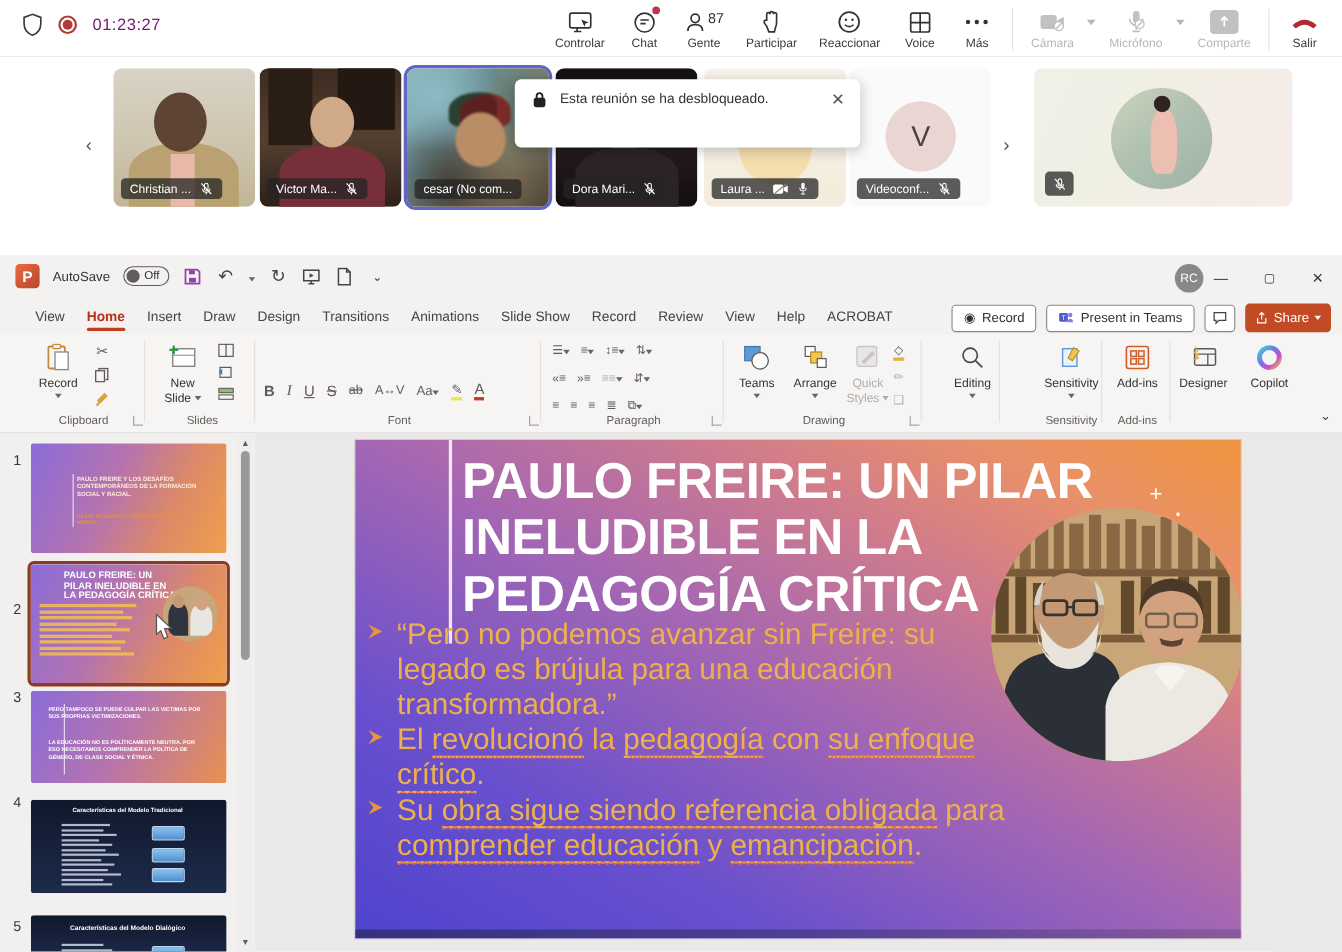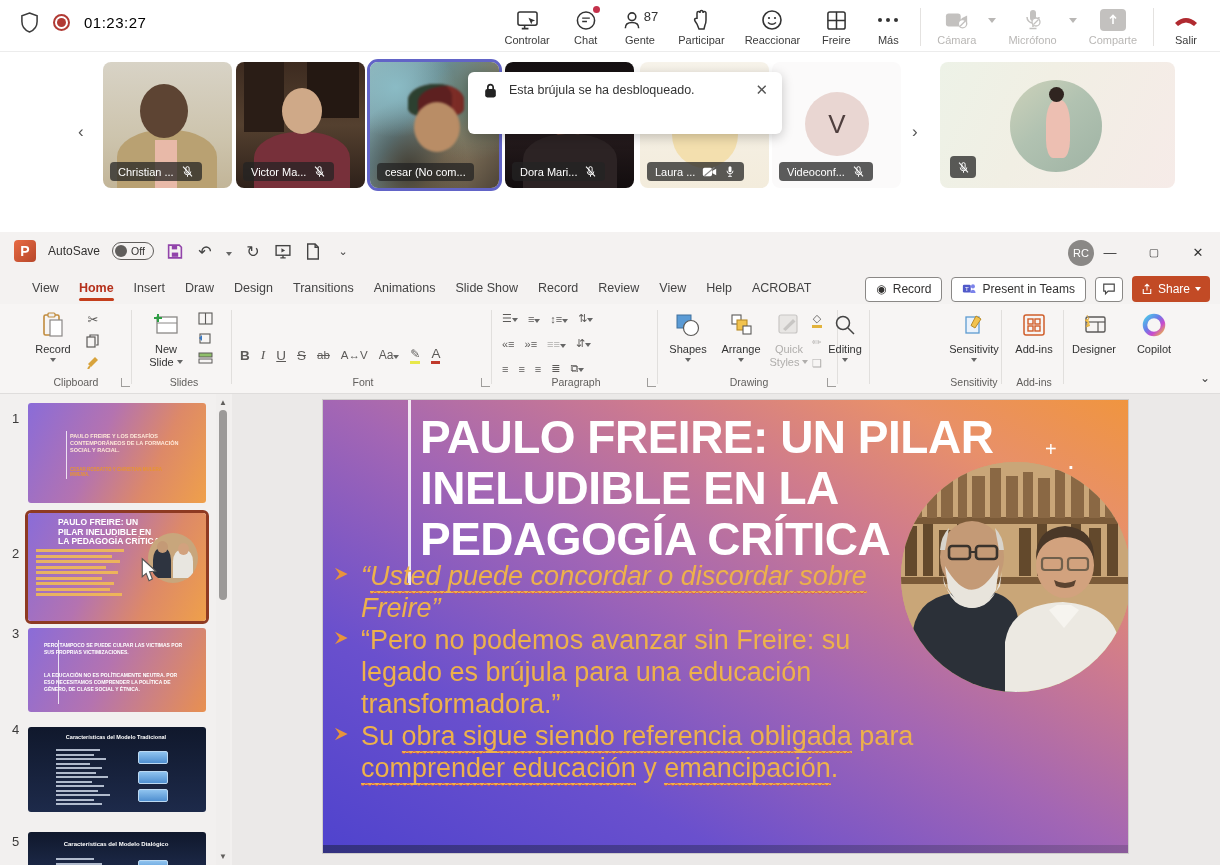--- a/index.html
+++ b/index.html
@@ -3,21 +3,21 @@
 <meta charset="utf-8">
 <style>
 *{box-sizing:border-box;margin:0;padding:0}
 body{width:1220px;height:865px;font-family:"Liberation Sans",sans-serif;background:#fff;overflow:hidden}
 #app{position:relative;width:1220px;height:865px}
 
 #meetbar{position:absolute;top:0;left:0;width:100%;height:52px;background:#fff;border-bottom:1px solid #ececec}
 .mb-left{position:absolute;left:20px;top:12px;display:flex;align-items:center;gap:14px}
 .rec-ind{width:17px;height:17px;border:2.5px solid #b13a34;border-radius:50%;display:flex;align-items:center;justify-content:center}
 .rec-ind i{width:9px;height:9px;background:#b13a34;border-radius:50%}
-.timer{font-size:15px;color:#000000;letter-spacing:.5px}
+.timer{font-size:15px;color:#701a75;letter-spacing:.5px}
 .mb-right{position:absolute;right:8px;top:4px;display:flex;align-items:flex-start}
 .mbtn{display:flex;flex-direction:column;align-items:center;justify-content:flex-start;padding:4px 10px;min-width:52px;position:relative}
 .mbtn .ic{height:24px;display:flex;align-items:center;justify-content:center;color:#333}
 .mbtn .lb{font-size:11px;color:#3b3b3b;margin-top:2px;white-space:nowrap}
 .mbtn.dis .ic{color:#b9b7b5}
 .mbtn.dis .lb{color:#b9b7b5}
 .mb-div{width:1px;height:38px;background:#e4e2e0;margin:4px 6px 0}
 .badge-num{font-size:13px;color:#333;margin-left:2px;position:relative;top:-4px}
 .red-dot{position:absolute;top:2px;right:12px;width:7px;height:7px;border-radius:50%;background:#c4314b}
 .chev-sm{width:0;height:0;border-left:4px solid transparent;border-right:4px solid transparent;border-top:5px solid #b9b7b5;margin:14px 2px 0}
@@ -198,21 +198,21 @@
           <div class="lb">Reaccionar</div>
         </div>
         <div class="mbtn">
           <div class="ic">
             <svg width="21" height="21" viewBox="0 0 22 22">
               <rect x="2" y="2" width="18" height="18" rx="2" fill="none" stroke="#333" stroke-width="1.6"></rect>
               <line x1="11" y1="2" x2="11" y2="20" stroke="#333" stroke-width="1.6"></line>
               <line x1="2" y1="11" x2="20" y2="11" stroke="#333" stroke-width="1.6"></line>
             </svg>
           </div>
-          <div class="lb">Freire</div>
+          <div class="lb">Voice</div>
         </div>
         <div class="mbtn">
           <div class="ic">
             <svg width="22" height="6" viewBox="0 0 22 6">
               <circle cx="3" cy="3" r="2" fill="#333"></circle>
               <circle cx="11" cy="3" r="2" fill="#333"></circle>
               <circle cx="19" cy="3" r="2" fill="#333"></circle>
             </svg>
           </div>
           <div class="lb">Más</div>
@@ -376,21 +376,21 @@
     </div>
   </div>
 </div>
 
 <div id="popup">
   <div class="row1">
     <svg width="17" height="17" viewBox="0 0 16 16">
           <rect x="3" y="6.5" width="10" height="8" rx="2" fill="#222"></rect>
           <path d="M5.5 7 V5 a2.5 2.5 0 0 1 5 0 v2" fill="none" stroke="#222" stroke-width="1.6"></path>
         </svg>
-    <div class="ttl">Esta brújula se ha desbloqueado.</div>
+    <div class="ttl">Esta reunión se ha desbloqueado.</div>
     <div class="x">✕</div>
   </div>
 </div>
 
 <div id="ppt">
   <div id="tbar">
     <div class="t-left">
       <div class="ppticon">P</div>
       <span class="autosave">AutoSave</span>
       <div class="toggle">
@@ -570,21 +570,21 @@
       <div class="rgdiv" style="right:0"></div>
     </div>
     <div class="rgroup" style="left:660px;width:178px">
       <div class="bigbtn" style="left:4px;width:48px">
         <div class="bi">
               <svg width="26" height="24" viewBox="0 0 26 24">
                 <rect x="2" y="2" width="14" height="13" fill="#5b9bd5" stroke="#41719c" stroke-width="1"></rect>
                 <circle cx="16" cy="15" r="7.5" fill="#fff" stroke="#5c5a58" stroke-width="1.2"></circle>
               </svg>
             </div>
-        <span>Shapes</span>
+        <span>Teams</span>
             <span class="chv"></span>
       </div>
       <div class="bigbtn" style="left:56px;width:50px">
         <div class="bi">
               <svg width="24" height="24" viewBox="0 0 24 24">
                 <rect x="3" y="2" width="9" height="9" fill="#fff" stroke="#5c5a58" stroke-width="1.1"></rect>
                 <rect x="8" y="7" width="10" height="10" fill="#f2c34e" stroke="#b98b28" stroke-width="1.1"></rect>
                 <rect x="14" y="13" width="8" height="8" fill="#fff" stroke="#5c5a58" stroke-width="1.1"></rect>
               </svg>
             </div>
@@ -606,21 +606,21 @@
       </div>
       <div style="position:absolute;left:152px;top:8px;display:flex;flex-direction:column;gap:8px">
         <span class="rsm" style="font-size:11px;border-bottom:3px solid #e2b33c">◇</span>
         <span class="rsm" style="font-size:11px;color:#b0aeac">✏</span>
         <span class="rsm" style="font-size:11px;color:#b0aeac">❑</span>
       </div>
       <span class="glabel">Drawing</span>
       <div class="launcher"></div>
       <div class="rgdiv" style="right:0"></div>
     </div>
-    <div class="rgroup" style="left:820px;width:50px">
+    <div class="rgroup" style="left:859px;width:50px">
       <div class="bigbtn" style="left:0px;width:50px">
         <div class="bi">
               <svg width="22" height="22" viewBox="0 0 22 22">
                 <circle cx="9" cy="9" r="6.5" fill="none" stroke="#444" stroke-width="1.5"></circle>
                 <line x1="14" y1="14" x2="20" y2="20" stroke="#444" stroke-width="1.5"></line>
               </svg>
             </div>
         <span>Editing</span>
             <span class="chv"></span>
       </div>
@@ -824,28 +824,28 @@
             <path d="M104 230 V180 Q110 142 162 140 Q214 144 219 184 V230 Z" fill="#ece9e2"></path>
             <path d="M148 148 L163 166 L178 148 L170 143 h-14 Z" fill="#f6f4ef"></path>
             <ellipse cx="164" cy="103" rx="29" ry="33" fill="#d2a27e"></ellipse>
             <path d="M135 98 Q134 66 164 64 Q194 66 193 98 Q188 76 164 75 Q140 76 135 98 Z" fill="#4a3828"></path>
             <rect x="141" y="96" width="20" height="12" rx="3" fill="none" stroke="#70604c" stroke-width="2.2"></rect>
             <rect x="167" y="96" width="20" height="12" rx="3" fill="none" stroke="#70604c" stroke-width="2.2"></rect>
             <path d="M153 118 Q164 124 175 118 L173 124 Q164 128 155 124 Z" fill="#5a4330"></path>
           </svg>
         </div>
         <div class="bullets" id="bullets">
-              <div class="b it"><svg class="arr" width="22" height="20" viewBox="0 0 24 22">
-                  <path d="M2 4 L16 11 L2 18 L7 11 Z" fill="#e8943c"></path>
-                </svg><span>“</span><span class="u">Usted puede concordar o discordar sobre</span><span> Freire”</span></div>
               <div class="b"><svg class="arr" width="22" height="20" viewBox="0 0 24 22">
                   <path d="M2 4 L16 11 L2 18 L7 11 Z" fill="#e8943c"></path>
                 </svg><span>“Pero no podemos avanzar sin Freire: su legado es brújula para una educación transformadora.”</span></div>
               <div class="b"><svg class="arr" width="22" height="20" viewBox="0 0 24 22">
                   <path d="M2 4 L16 11 L2 18 L7 11 Z" fill="#e8943c"></path>
+                </svg><span>El </span><span class="u">revolucionó</span><span> la </span><span class="u">pedagogía</span><span> con </span><span class="u">su enfoque crítico</span><span>.</span></div>
+              <div class="b"><svg class="arr" width="22" height="20" viewBox="0 0 24 22">
+                  <path d="M2 4 L16 11 L2 18 L7 11 Z" fill="#e8943c"></path>
                 </svg><span>Su </span><span class="u">obra sigue siendo referencia obligada</span><span> para </span><span class="u">comprender educación</span><span> y </span><span class="u">emancipación</span><span>.</span></div>
             </div>
         <div class="darkbar"></div>
       </div>
     </div>
   </div>
 </div>
 
 </div>
 

